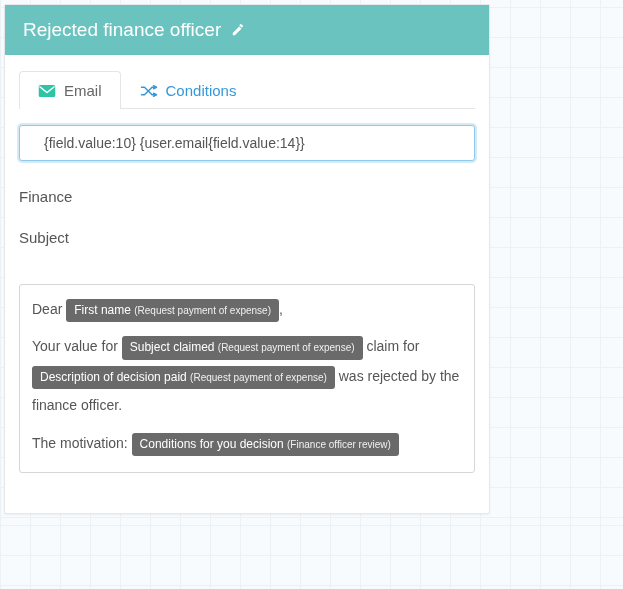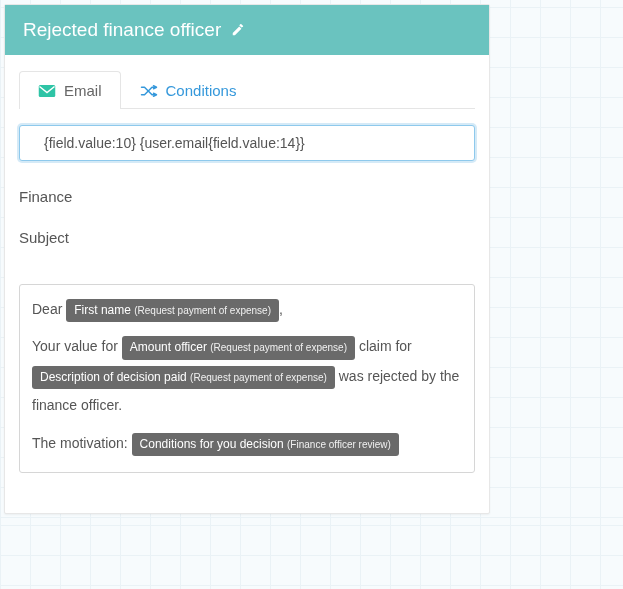--- a/index.html
+++ b/index.html
@@ -161,21 +161,21 @@
     </div>
 
     <div class="form-group" style="margin-bottom:0">
       <label class="label">Subject</label>
       <div class="message-box">
         <div class="row">
           <span>Dear </span><span class="chip"><span>First name </span><small>(Request payment of expense)</small></span><span>,</span>
         </div>
         <div style="height:8px"></div>
         <div class="row">
-          <span>Your value for </span><span class="chip"><span>Amount officer </span><small>(Request payment of expense)</small></span><span> claim for </span>
+          <span>Your value for </span><span class="chip"><span>Subject claimed </span><small>(Request payment of expense)</small></span><span> claim for </span>
           <span class="chip"><span>Description of decision paid </span><small>(Request payment of expense)</small></span><span> was rejected by the finance officer.</span>
         </div>
         <div style="height:8px"></div>
         <div class="row">
           <span>The motivation: </span><span class="chip"><span>Conditions for you decision </span><small>(Finance officer review)</small></span>
         </div>
       </div>
     </div>
 
   </div>

